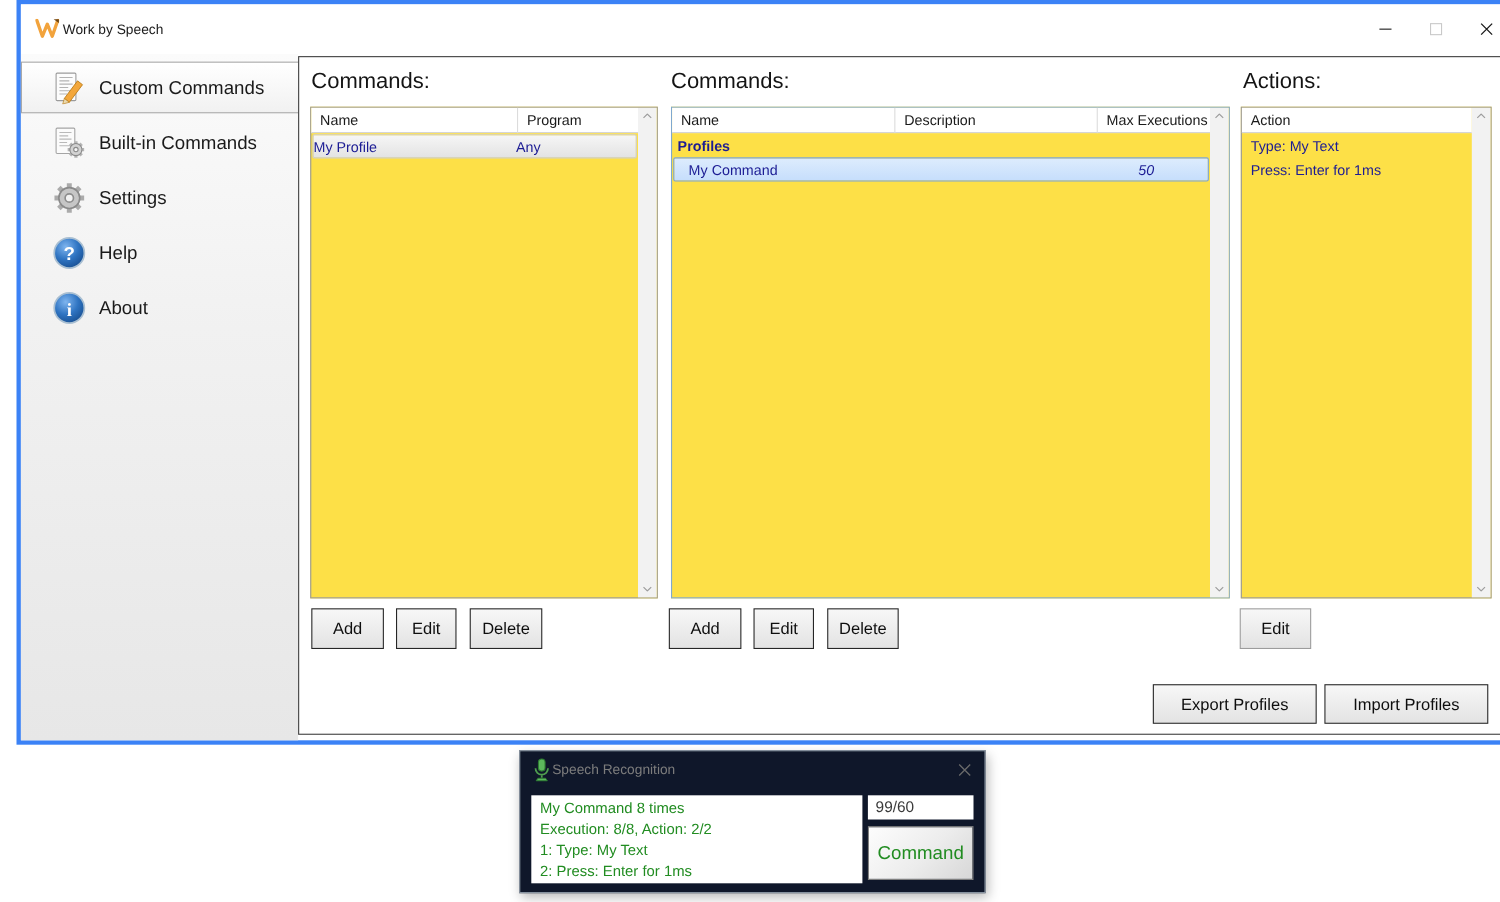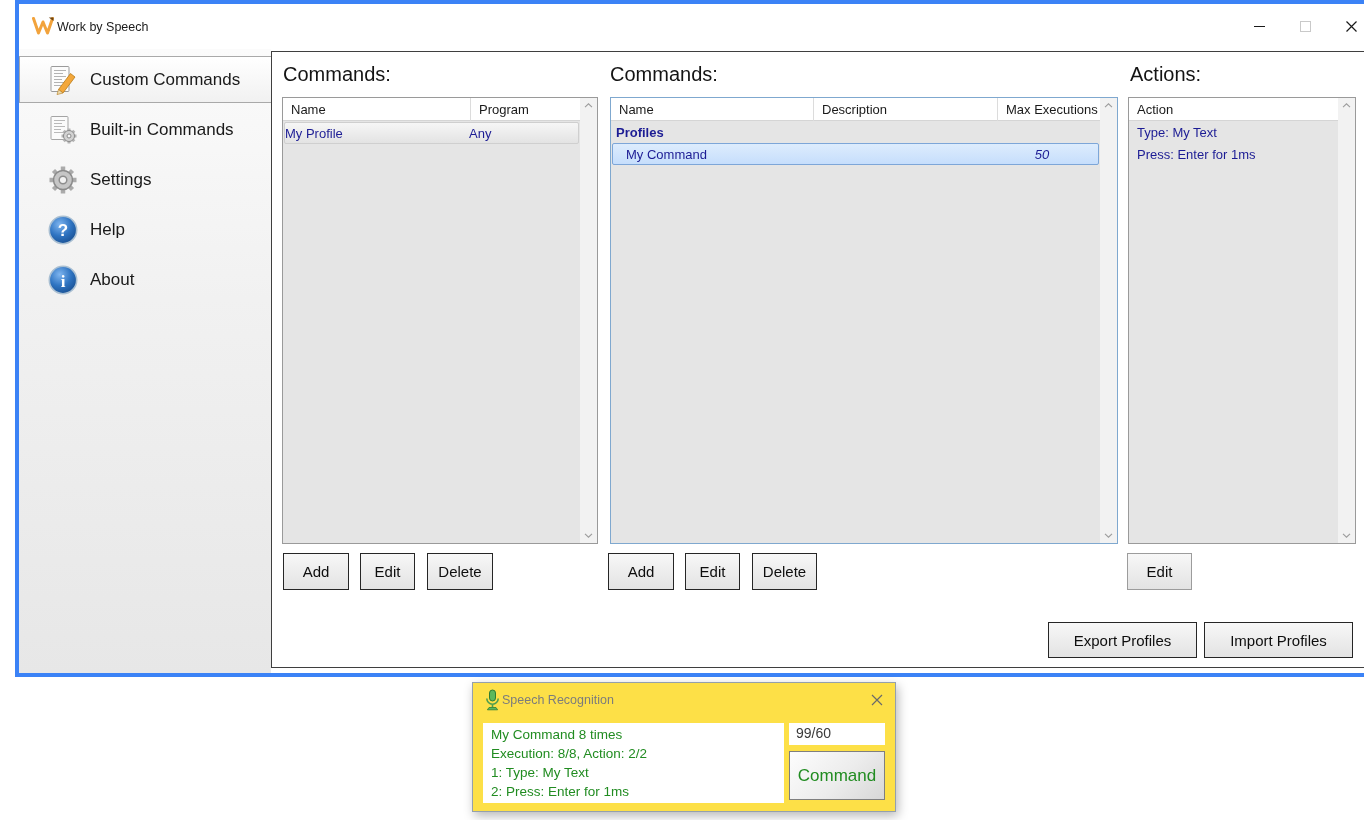--- a/index.html
+++ b/index.html
@@ -29,21 +29,21 @@
   .side-label{font-size:17px;color:#1a1a1a;}
   .side-icon{width:32px;height:32px;flex:0 0 32px;display:flex;align-items:center;justify-content:center;}
 
   
   .main-panel{position:absolute;left:252px;top:47px;width:1100px;height:617px;border:1px solid #3f3f3f;background:#fff;}
   .panel-heading{position:absolute;font-size:20px;color:#141414;}
   #h-profiles{left:11px;top:11px;}
   #h-commands{left:338px;top:11px;}
   #h-actions{left:858px;top:11px;}
 
-  .listbox{position:absolute;top:45px;height:447px;border:1px solid #9a9a9a;background:#e5e5e5;}
+  .listbox{position:absolute;top:45px;height:447px;border:1px solid #9a9a9a;background:#fde047;}
   #lb-profiles{left:10px;width:316px;}
   #lb-commands{left:338px;width:508px;border-color:#7fa8cf;}
   #lb-actions{left:856px;width:228px;}
 
   .lb-scroll{position:absolute;right:0;top:0;bottom:0;width:17px;background:#f2f2f2;display:flex;flex-direction:column;justify-content:space-between;align-items:center;padding:5px 0;}
   .lb-body{margin-right:17px;}
   .lb-header{display:flex;height:23px;border-bottom:1px solid #d5d5d5;background:#fff;}
   .lb-hcell{font-size:13px;color:#1a1a1a;padding:4px 0 0 8px;border-right:1px solid #dcdcdc;height:23px;}
   .lb-hcell:last-child{border-right:none;}
 
@@ -59,21 +59,21 @@
   #btn-p-edit{left:88px;top:501px;width:55px;}
   #btn-p-del{left:155px;top:501px;width:66px;}
   #btn-c-add{left:336px;top:501px;width:66px;}
   #btn-c-edit{left:413px;top:501px;width:55px;}
   #btn-c-del{left:480px;top:501px;width:65px;}
   #btn-a-edit{left:855px;top:501px;width:65px;}
   #btn-export{left:776px;top:570px;width:149px;height:36px;}
   #btn-import{left:932px;top:570px;width:149px;height:36px;}
 
   
-  .speech-window{position:absolute;left:472px;top:682px;width:424px;height:130px;background:#fde047;border:1px solid #94a0ac;box-shadow:2px 4px 10px rgba(0,0,0,0.28);}
+  .speech-window{position:absolute;left:472px;top:682px;width:424px;height:130px;background:#0f172a;border:1px solid #94a0ac;box-shadow:2px 4px 10px rgba(0,0,0,0.28);}
   .sp-title{position:absolute;left:29px;top:10px;font-size:12.5px;color:#7c7c7c;}
   .sp-mic{position:absolute;left:11px;top:6px;}
   .sp-close{position:absolute;right:10px;top:9px;width:16px;height:16px;display:flex;align-items:center;justify-content:center;}
   .sp-text{position:absolute;left:10px;top:40px;width:301px;height:80px;background:#fff;padding:2px 8px;overflow:hidden;}
   .sp-line{font-size:13.5px;color:var(--green);line-height:19px;white-space:nowrap;}
   .sp-counter{position:absolute;left:316px;top:40px;width:96px;height:22px;background:#fff;font-size:14px;color:#3a3a3a;padding:2px 0 0 7px;}
   .sp-cmd-btn{position:absolute;left:316px;top:68px;width:96px;height:49px;border:1px solid #7f7f7f;background:linear-gradient(135deg,#fdfdfd 0%,#ececec 55%,#d7d7d7 100%);color:var(--green);font-size:17px;display:flex;align-items:center;justify-content:center;cursor:default;}
 </style>
 </head>
 <body>

